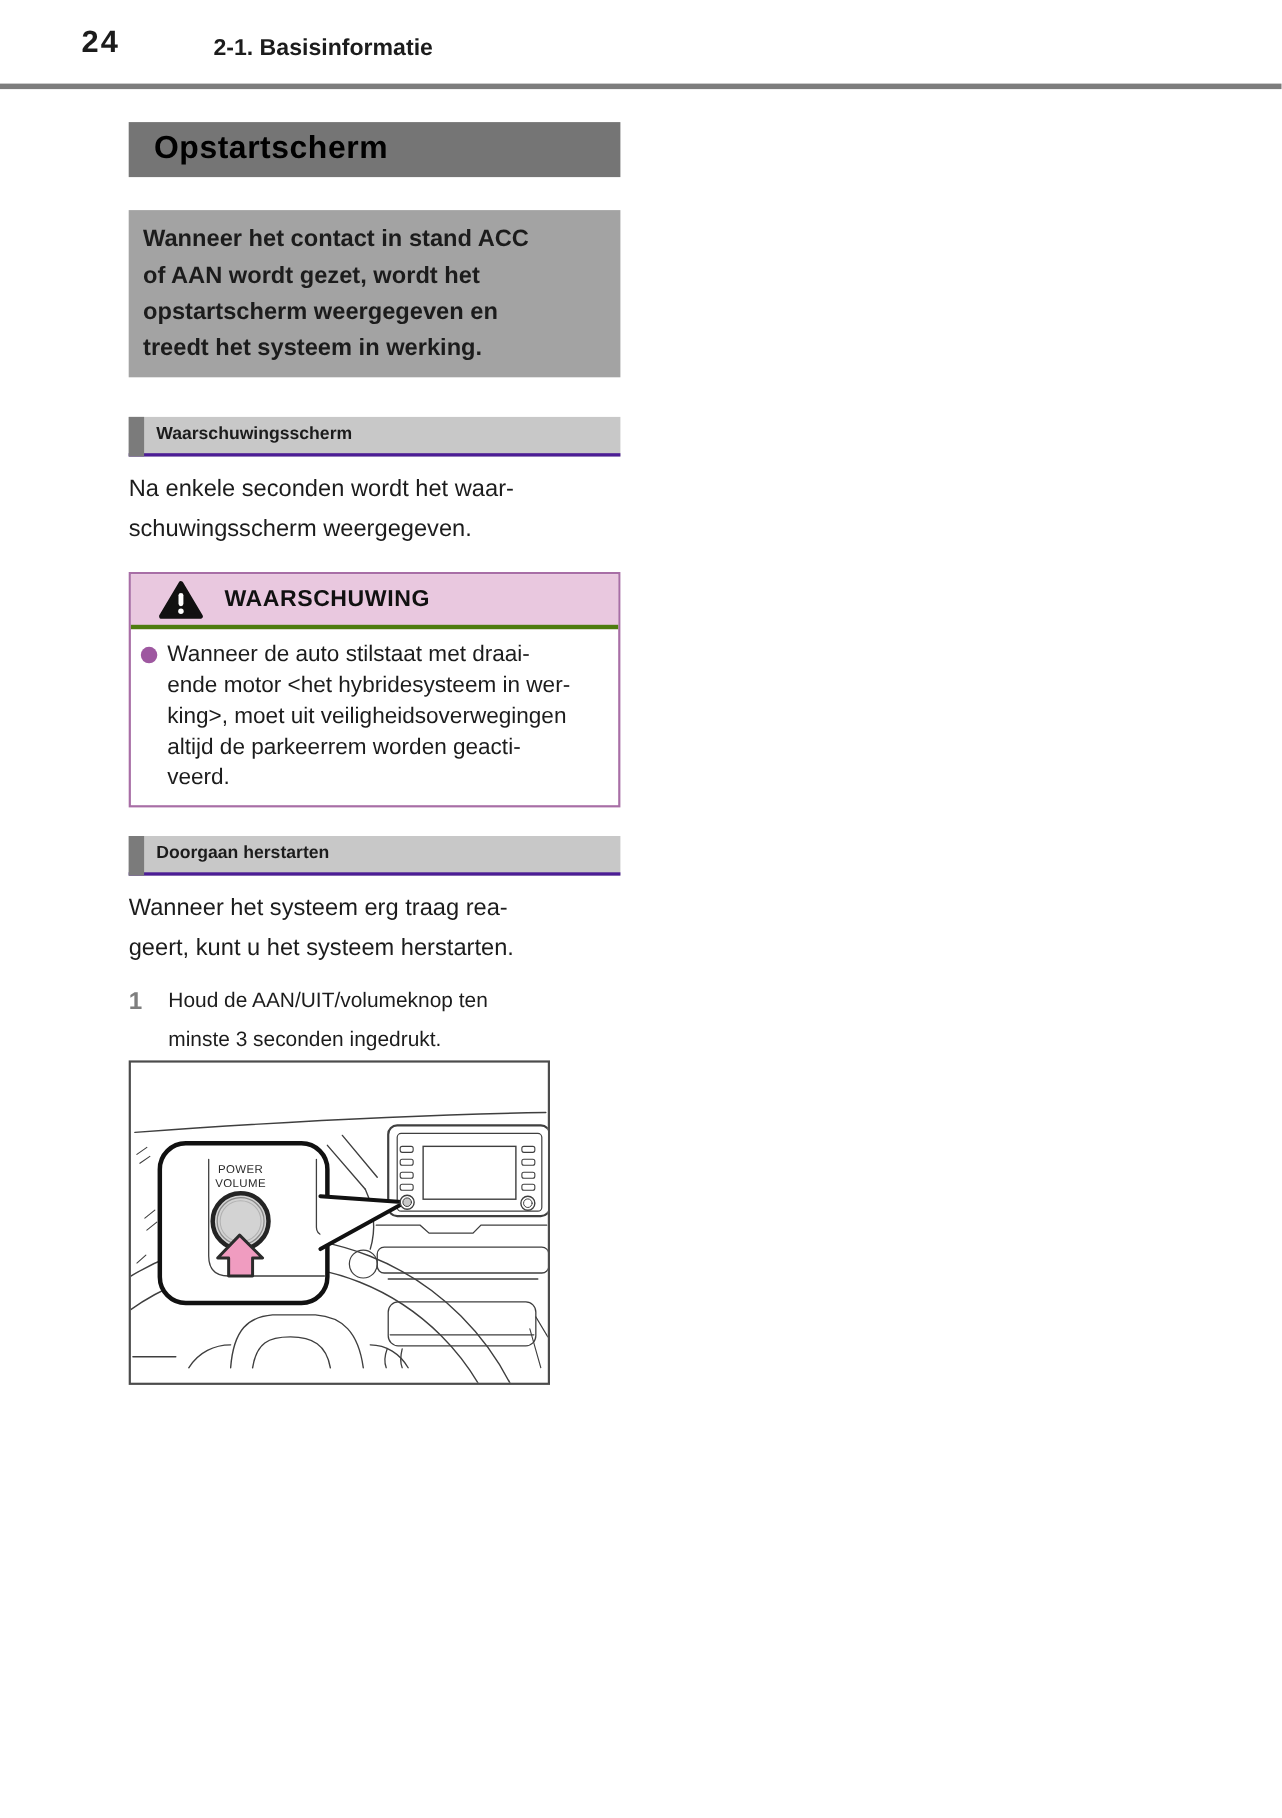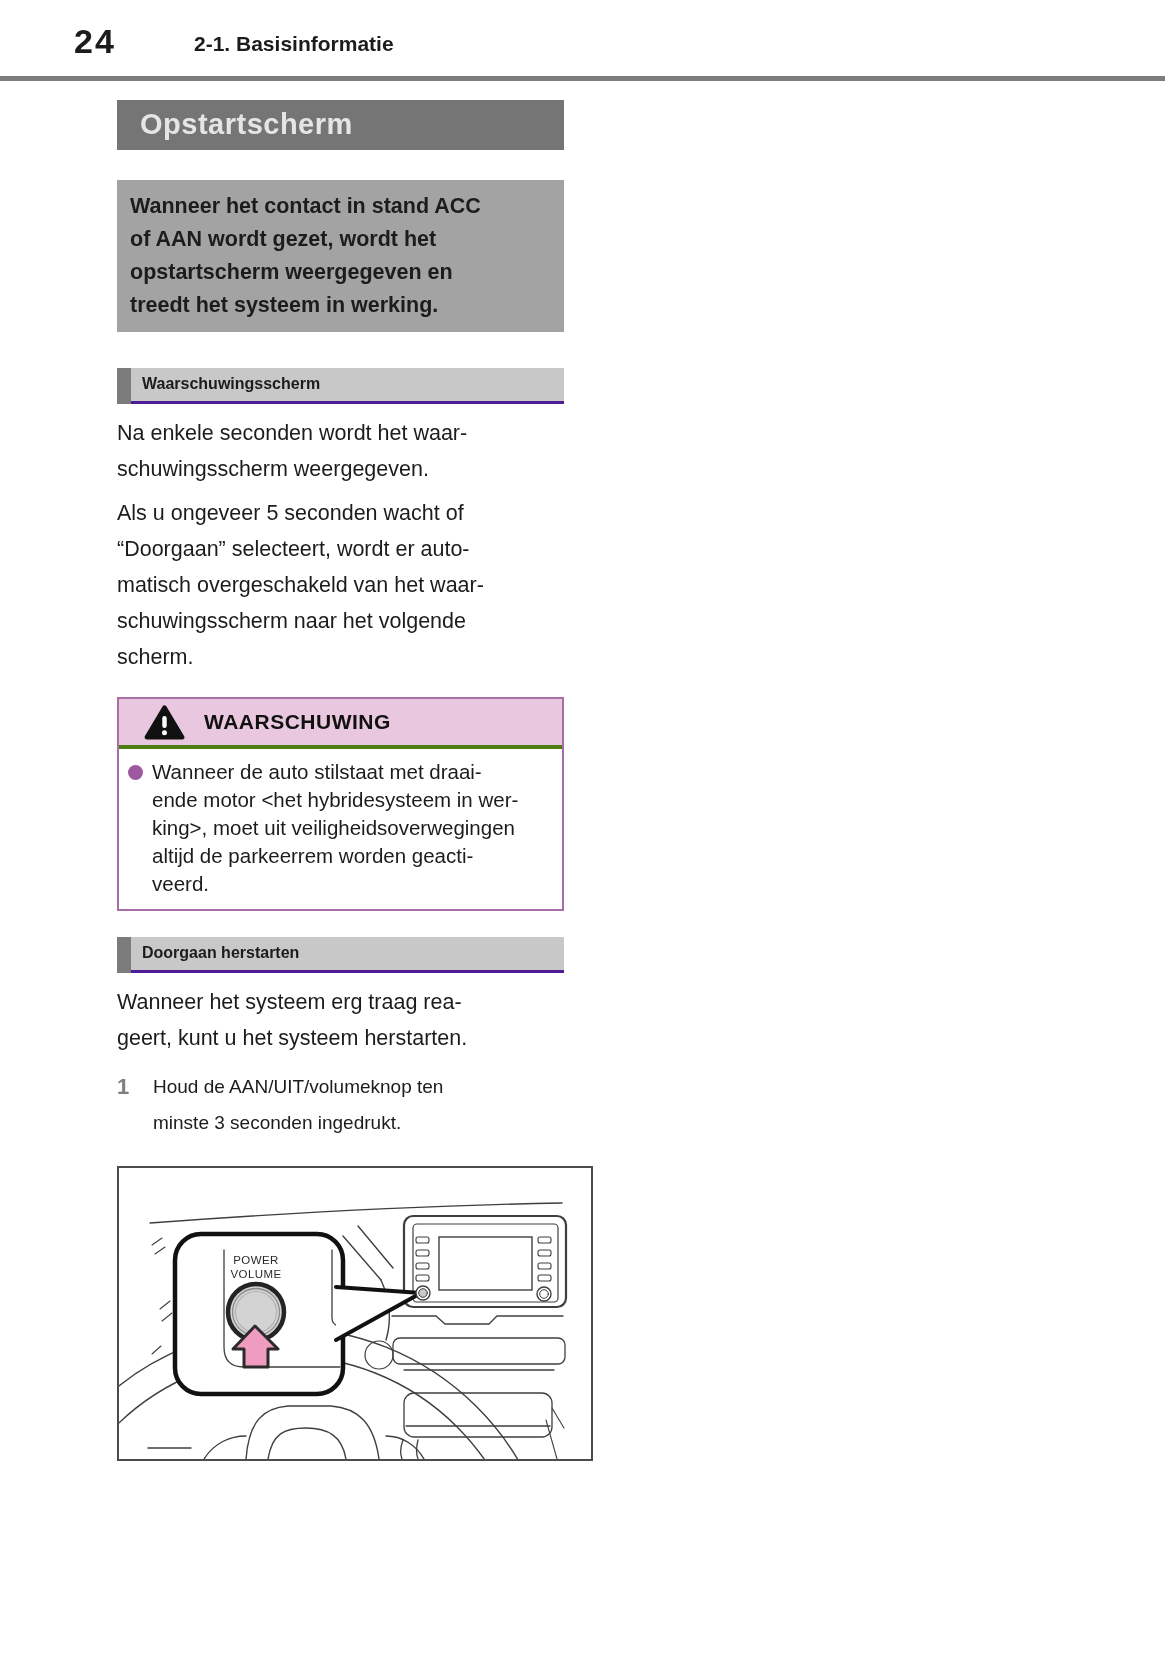--- a/index.html
+++ b/index.html
@@ -9,37 +9,37 @@
     font-family:"Liberation Sans", sans-serif;
     color:#1c1c1c;
     position:relative;
     overflow:hidden;
   }
   .page { position:relative; width:1165px; height:1653px; background:#fff; }
 
   
   .page-number {
     position:absolute; left:74px; top:22px;
-    font-size:34px; font-weight:bold; letter-spacing:2px;
+    font-size:28px; font-weight:bold; letter-spacing:2px;
   }
   .chapter-title {
     position:absolute; left:194px; top:32px;
     font-size:21px; font-weight:bold;
   }
   .header-rule {
     position:absolute; left:0; top:76px; width:1165px; height:5px;
     background:#7d7d7d;
   }
 
   
   .col { position:absolute; left:117px; top:98px; width:447px; }
 
   .banner {
-    margin-top:2px;
-    background:#757575; color:#e5e5e5;
+    margin-top:13px;
+    background:#757575; color:#000000;
     font-size:29px; font-weight:bold; letter-spacing:0.5px;
     padding:8px 10px 9px 23px;
   }
 
   .intro-box {
     margin-top:30px;
     background:#a3a3a3;
     font-size:21.5px; font-weight:bold; line-height:33px;
     padding:10px 12px 10px 13px;
     white-space:pre-line;
@@ -96,22 +96,21 @@
   
   .step-item { display:flex; margin-top:13px; }
   .step-number {
     flex:none; width:36px;
     font-size:22px; font-weight:bold; color:#7e7e7e; line-height:36px;
   }
   .step-text { font-size:19px; line-height:36px; white-space:pre-line; }
 
   
   .figure {
-    margin-top:25px;
-    width:476px; height:295px;
+    width:383px; height:295px;
     border:2px solid #4c4c4c;
     background:#fff;
   }
   .figure svg { display:block; width:100%; height:100%; }
 </style>
 </head>
 <body>
 
 <div class="page">
 
@@ -128,25 +127,20 @@
 opstartscherm weergegeven en
 treedt het systeem in werking.</div>
 
     <div class="section-heading">
       <span class="marker"></span>
       <span>Waarschuwingsscherm</span>
     </div>
 
     <div class="body-para">Na enkele seconden wordt het waar-
 schuwingsscherm weergegeven.</div>
-    <div class="body-para">Als u ongeveer 5 seconden wacht of
-“Doorgaan” selecteert, wordt er auto-
-matisch overgeschakeld van het waar-
-schuwingsscherm naar het volgende
-scherm.</div>
 
     <div class="warning-box">
       <div class="warning-header">
         <svg width="41" height="37" viewBox="0 0 44 40" aria-hidden="true">
           <polygon points="22,4 41,36 3,36" fill="#111" stroke="#111" stroke-width="5" stroke-linejoin="round"></polygon>
           <rect x="19.6" y="13" width="4.8" height="13" rx="2.4" fill="#fff"></rect>
           <circle cx="22" cy="31" r="2.7" fill="#fff"></circle>
         </svg>
         <span class="warning-title">WAARSCHUWING</span>
       </div>

